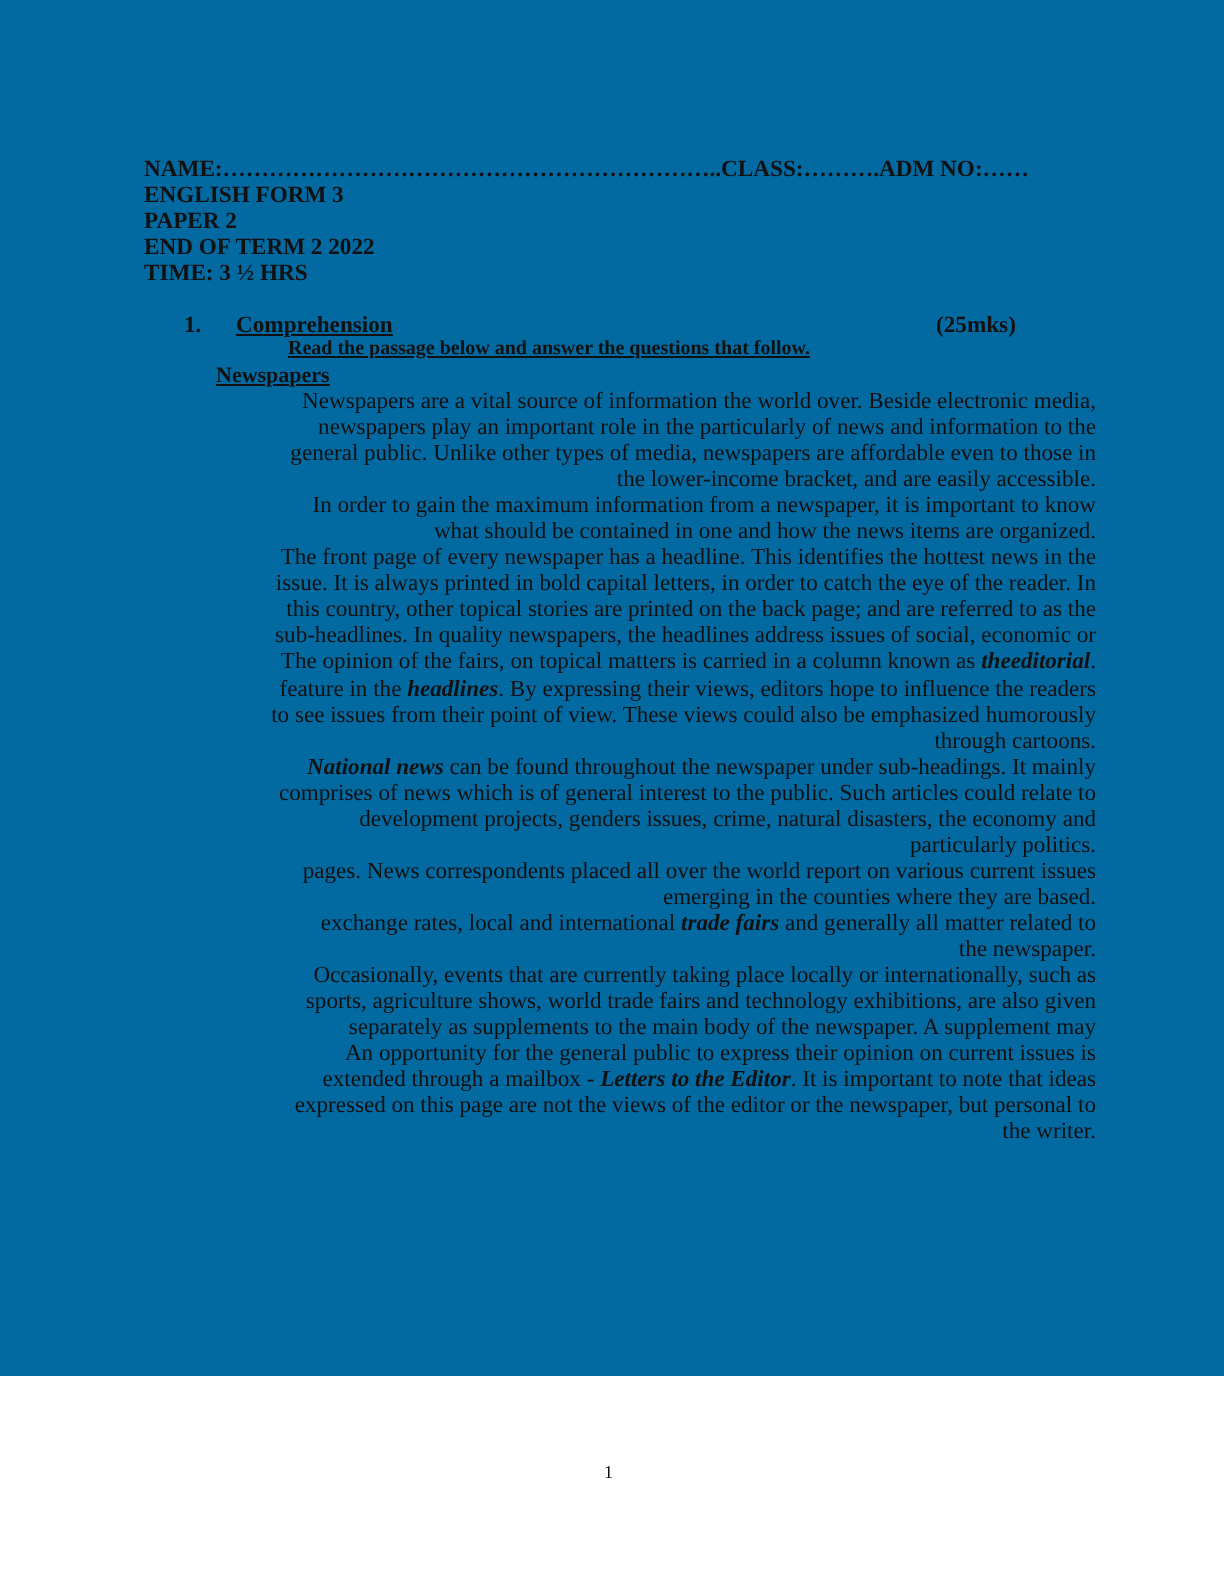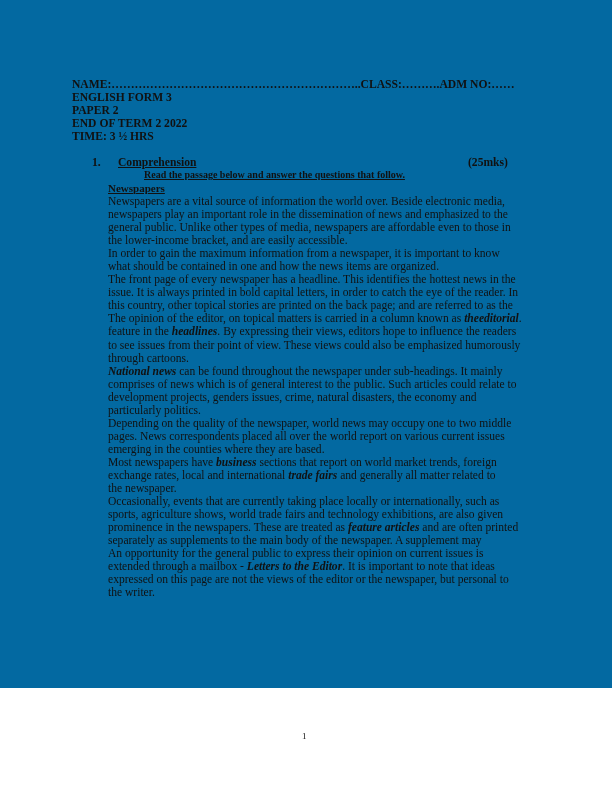--- a/index.html
+++ b/index.html
@@ -6,21 +6,21 @@
   body { width: 612px; height: 792px; position: relative; overflow: hidden;
          font-family: "Liberation Serif", "DejaVu Serif", serif; color: #111; }
   .page { position: absolute; left: 0; top: 0; width: 612px; height: 688px; background: #0369a1; }
   .hdr { position: absolute; left: 72px; font-weight: bold; font-size: 11.6px; line-height: 13px; white-space: nowrap; }
   .q-num { position: absolute; left: 92px; top: 156px; font-weight: bold; font-size: 11.6px; }
   .q-title { position: absolute; left: 118px; top: 156px; font-weight: bold; font-size: 11.6px; text-decoration: underline; }
   .q-marks { position: absolute; left: 468px; top: 156px; font-weight: bold; font-size: 11.6px; }
   .instr { position: absolute; left: 108px; top: 169px; font-weight: bold; font-size: 10px; text-decoration: underline; white-space: nowrap; margin-left: 36px; }
   .ptitle { position: absolute; left: 108px; top: 182px; font-weight: bold; font-size: 11px; text-decoration: underline; }
   .body { position: absolute; left: 108px; top: 195px; width: 440px; font-size: 11.55px; line-height: 13.05px; }
-  .line { display: block; white-space: nowrap; height: 13.05px; }
+  .line { display: block; white-space: nowrap; height: 13.05px; text-align: right; }
   .line b i, .line i b, .em { font-weight: bold; font-style: italic; }
   .pnum { position: absolute; left: 302px; top: 731px; font-size: 9px; }
 </style>
 </head>
 <body>
 
 <div class="page">
   <div class="hdr" style="top:78px">NAME:………………………………………………………..CLASS:……….ADM NO:……</div>
   <div class="hdr" style="top:91px">ENGLISH FORM 3</div>
   <div class="hdr" style="top:104px">PAPER 2</div>
@@ -28,45 +28,43 @@
   <div class="hdr" style="top:130px">TIME: 3 ½  HRS</div>
 
   <div class="q-num">1.</div>
   <div class="q-title">Comprehension</div>
   <div class="q-marks">(25mks)</div>
   <div class="instr">Read the passage below and answer the questions that follow.</div>
   <div class="ptitle">Newspapers</div>
 
   <div class="body" id="passage">
       <span class="line"><span>Newspapers are a vital source of information the world over. Beside electronic media,</span></span>
-      <span class="line"><span>newspapers play an important role in the dissemination of news and emphasized to the</span></span>
+      <span class="line"><span>newspapers play an important role in the particularly of news and information to the</span></span>
       <span class="line"><span>general public. Unlike other types of media, newspapers are affordable even to those in</span></span>
       <span class="line"><span>the lower-income bracket, and are easily accessible.</span></span>
       <span class="line"><span>In order to gain the maximum information from a newspaper, it is important to know</span></span>
       <span class="line"><span>what should be contained in one and how the news items are organized.</span></span>
       <span class="line"><span>The front page of every newspaper has a headline. This identifies the hottest news in the</span></span>
       <span class="line"><span>issue. It is always printed in bold capital letters, in order to catch the eye of the reader. In</span></span>
       <span class="line"><span>this country, other topical stories are printed on the back page; and are referred to as the</span></span>
-      <span class="line"><span>The opinion of the editor, on topical matters is carried in a column known as </span><span class="em">theeditorial</span><span>.</span></span>
+      <span class="line"><span>sub-headlines. In quality newspapers, the headlines address issues of social, economic or</span></span>
+      <span class="line"><span>The opinion of the fairs, on topical matters is carried in a column known as </span><span class="em">theeditorial</span><span>.</span></span>
       <span class="line"><span>feature in the </span><span class="em">headlines</span><span>. By expressing their views, editors hope to influence the readers</span></span>
       <span class="line"><span>to see issues from their point of view. These views could also be emphasized humorously</span></span>
       <span class="line"><span>through cartoons.</span></span>
       <span class="line"><span class="em">National news</span><span> can be found throughout the newspaper under sub-headings. It mainly</span></span>
       <span class="line"><span>comprises of news which is of general interest to the public. Such articles could relate to</span></span>
       <span class="line"><span>development projects, genders issues, crime, natural disasters, the economy and</span></span>
       <span class="line"><span>particularly politics.</span></span>
-      <span class="line"><span>Depending on the quality of the newspaper, world news may occupy one to two middle</span></span>
       <span class="line"><span>pages. News correspondents placed all over the world report on various current issues</span></span>
       <span class="line"><span>emerging in the counties where they are based.</span></span>
-      <span class="line"><span>Most newspapers have </span><span class="em">business</span><span> sections that report on world market trends, foreign</span></span>
       <span class="line"><span>exchange rates, local and international </span><span class="em">trade fairs</span><span> and generally all matter related to</span></span>
       <span class="line"><span>the newspaper.</span></span>
       <span class="line"><span>Occasionally, events that are currently taking place locally or internationally, such as</span></span>
       <span class="line"><span>sports, agriculture shows, world trade fairs and technology exhibitions, are also given</span></span>
-      <span class="line"><span>prominence in the newspapers. These are treated as </span><span class="em">feature articles</span><span> and are often printed</span></span>
       <span class="line"><span>separately as supplements to the main body of the newspaper. A supplement may</span></span>
       <span class="line"><span>An opportunity for the general public to express their opinion on current issues is</span></span>
       <span class="line"><span>extended through a mailbox - </span><span class="em">Letters to the Editor</span><span>. It is important to note that ideas</span></span>
       <span class="line"><span>expressed on this page are not the views of the editor or the newspaper, but personal to</span></span>
       <span class="line"><span>the writer.</span></span>
     </div>
 
   <div class="pnum">1</div>
 </div>
 

